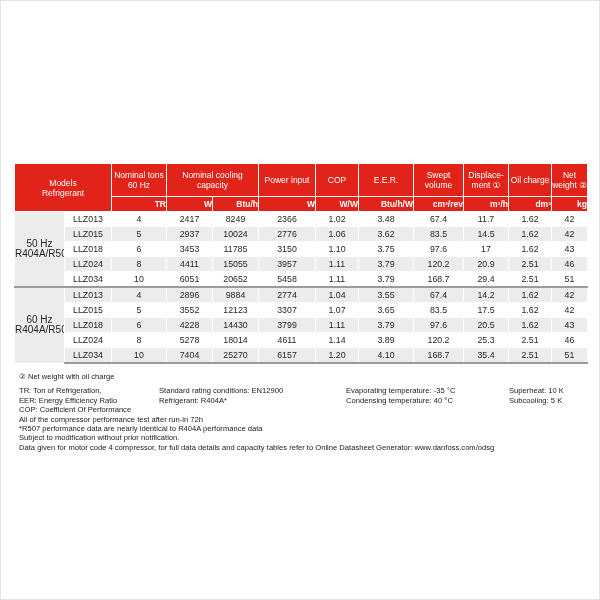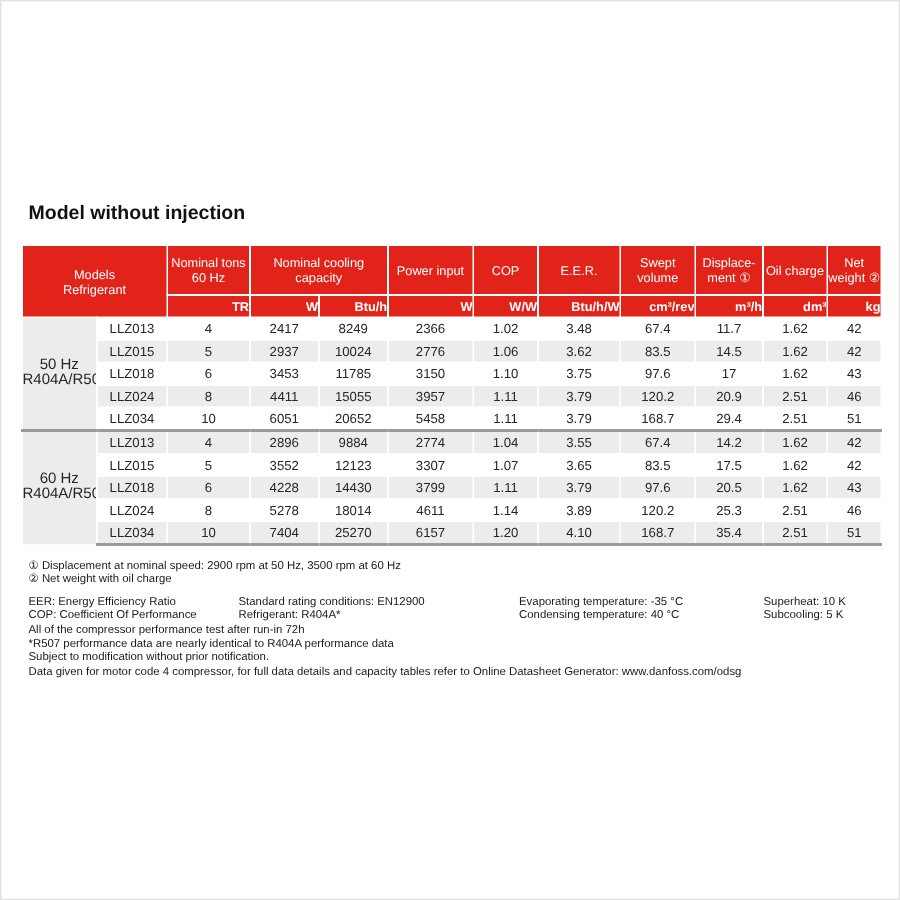--- a/index.html
+++ b/index.html
@@ -50,21 +50,20 @@
   .fn-col.c2 { left:140px; }
   .fn-col.c3 { left:327px; }
   .fn-col.c4 { left:490px; }
   .fn-line { white-space:nowrap; }
 </style>
 </head>
 <body>
 
 <div class="page">
 
-  <div class="title">Model without injection</div>
 
   <table class="datasheet">
     <colgroup>
       <col style="width:50px">
         <col style="width:47px">
         <col style="width:55px">
       <col style="width:46px">
         <col style="width:46px">
         <col style="width:57px">
       <col style="width:43px">
@@ -238,35 +237,35 @@
           <td class="valcell">4.10</td>
           <td class="valcell">168.7</td>
           <td class="valcell">35.4</td>
           <td class="valcell">2.51</td>
           <td class="valcell">51</td>
         </tr>
       </tbody>
   </table>
 
   <div class="footnotes">
-    <div class="fn-line">① Displacement at nominal speed: 2900 rpm at 50 Hz, 3500 rpm at 60 Hz</div>
     <div class="fn-line">② Net weight with oil charge</div>
     <div class="fn-block">
       <div class="fn-col c2">
         <div class="fn-line">Standard rating conditions: EN12900</div>
         <div class="fn-line">Refrigerant: R404A*</div>
       </div>
       <div class="fn-col c3">
         <div class="fn-line">Evaporating temperature: -35 °C</div>
         <div class="fn-line">Condensing temperature: 40 °C</div>
       </div>
       <div class="fn-col c4">
         <div class="fn-line">Superheat: 10 K</div>
         <div class="fn-line">Subcooling: 5 K</div>
       </div>
+      <div class="fn-line">TR: Ton of Refrigeration,</div>
       <div class="fn-line">EER: Energy Efficiency Ratio</div>
       <div class="fn-line">COP: Coefficient Of Performance</div>
       <div class="fn-line">All of the compressor performance test after run-in 72h</div>
       <div class="fn-line">*R507 performance data are nearly identical to R404A performance data</div>
       <div class="fn-line">Subject to modification without prior notification.</div>
       <div class="fn-line">Data given for motor code 4 compressor, for full data details and capacity tables refer to Online Datasheet Generator: www.danfoss.com/odsg</div>
     </div>
   </div>
 
 </div>

